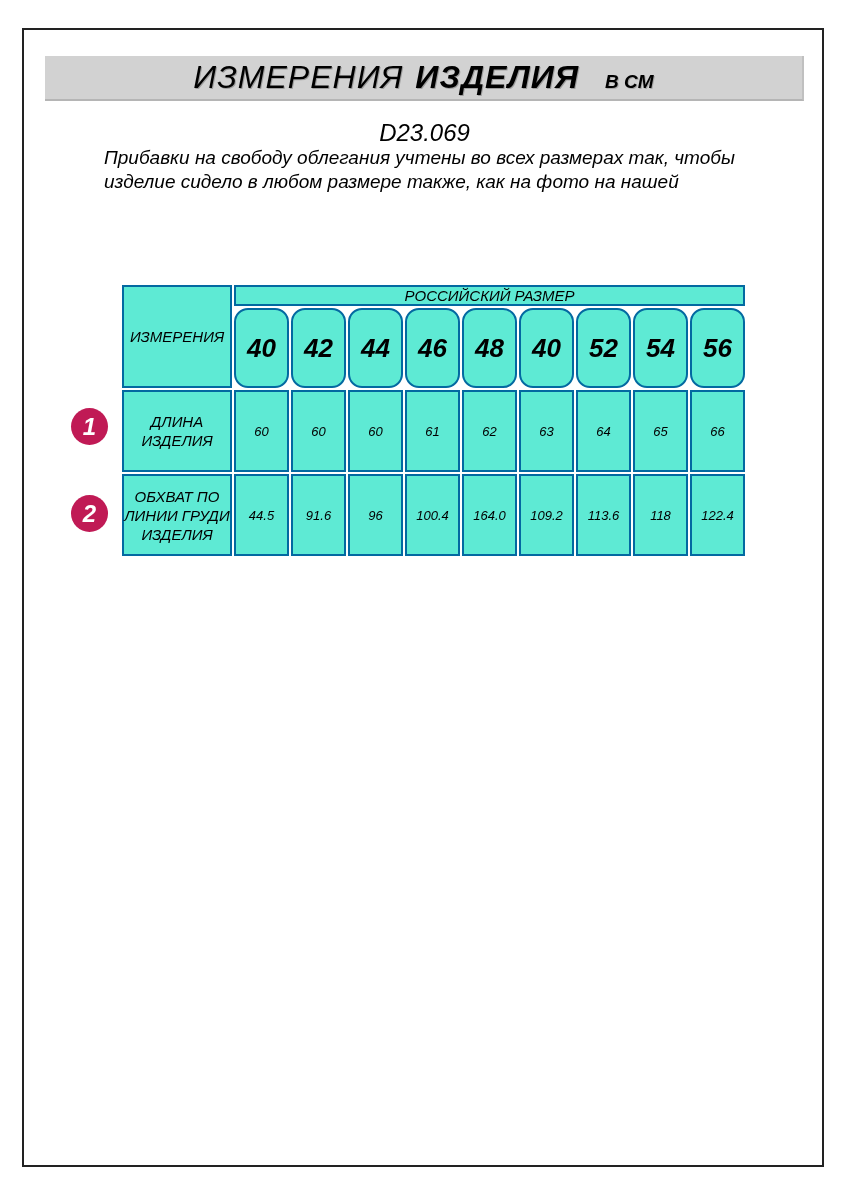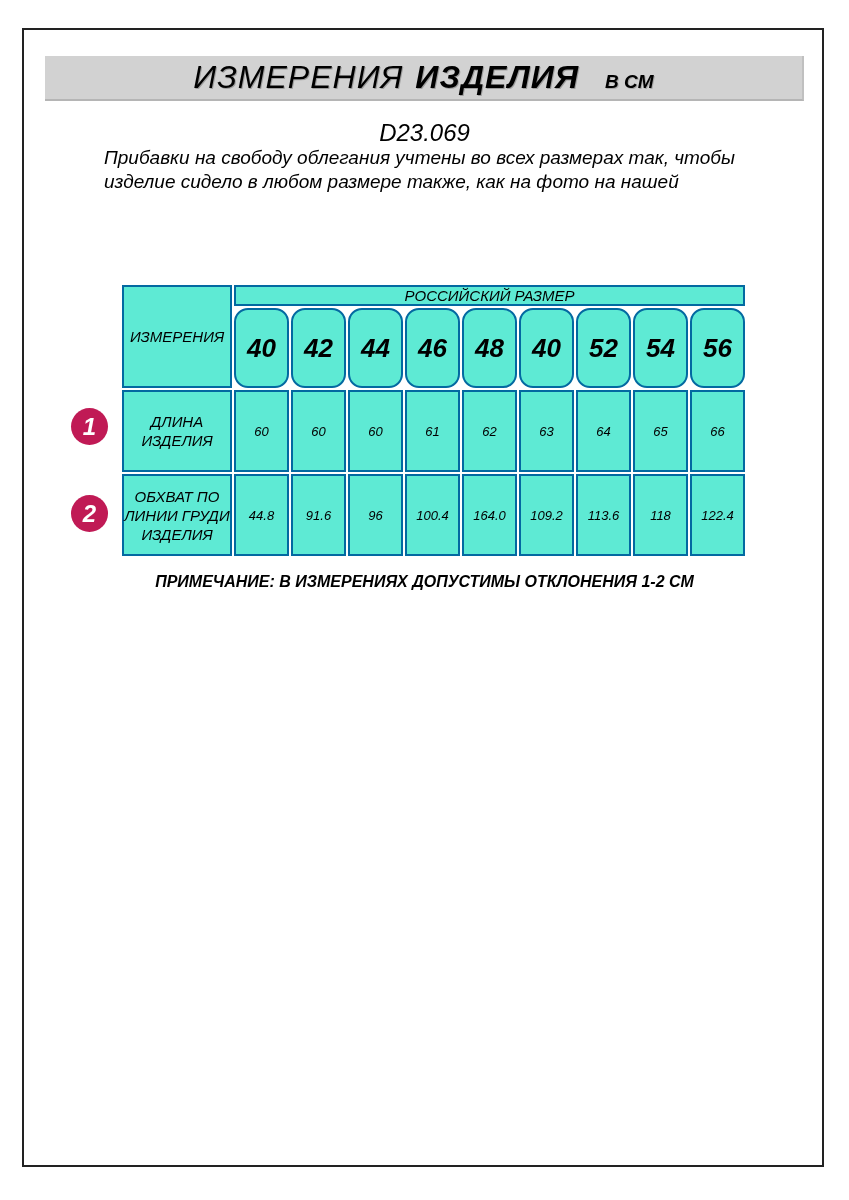--- a/index.html
+++ b/index.html
@@ -152,34 +152,33 @@
         <td class="cell-value">60</td>
         <td class="cell-value">61</td>
         <td class="cell-value">62</td>
         <td class="cell-value">63</td>
         <td class="cell-value">64</td>
         <td class="cell-value">65</td>
         <td class="cell-value">66</td>
       </tr>
       <tr class="row-data">
         <td class="cell-label">ОБХВАТ ПО ЛИНИИ ГРУДИ ИЗДЕЛИЯ</td>
-        <td class="cell-value">44.8</td>
+        <td class="cell-value">44.5</td>
         <td class="cell-value">91.6</td>
         <td class="cell-value">96</td>
         <td class="cell-value">100.4</td>
         <td class="cell-value">164.0</td>
         <td class="cell-value">109.2</td>
         <td class="cell-value">113.6</td>
         <td class="cell-value">118</td>
         <td class="cell-value">122.4</td>
       </tr>
     </tbody>
   </table>
 
   <div class="badge badge-1">
     <span>1</span>
   </div>
   <div class="badge badge-2">
     <span>2</span>
   </div>
 
-  <div class="note">ПРИМЕЧАНИЕ: В ИЗМЕРЕНИЯХ ДОПУСТИМЫ ОТКЛОНЕНИЯ 1-2 СМ</div>
 </div>
 
 </body></html>

